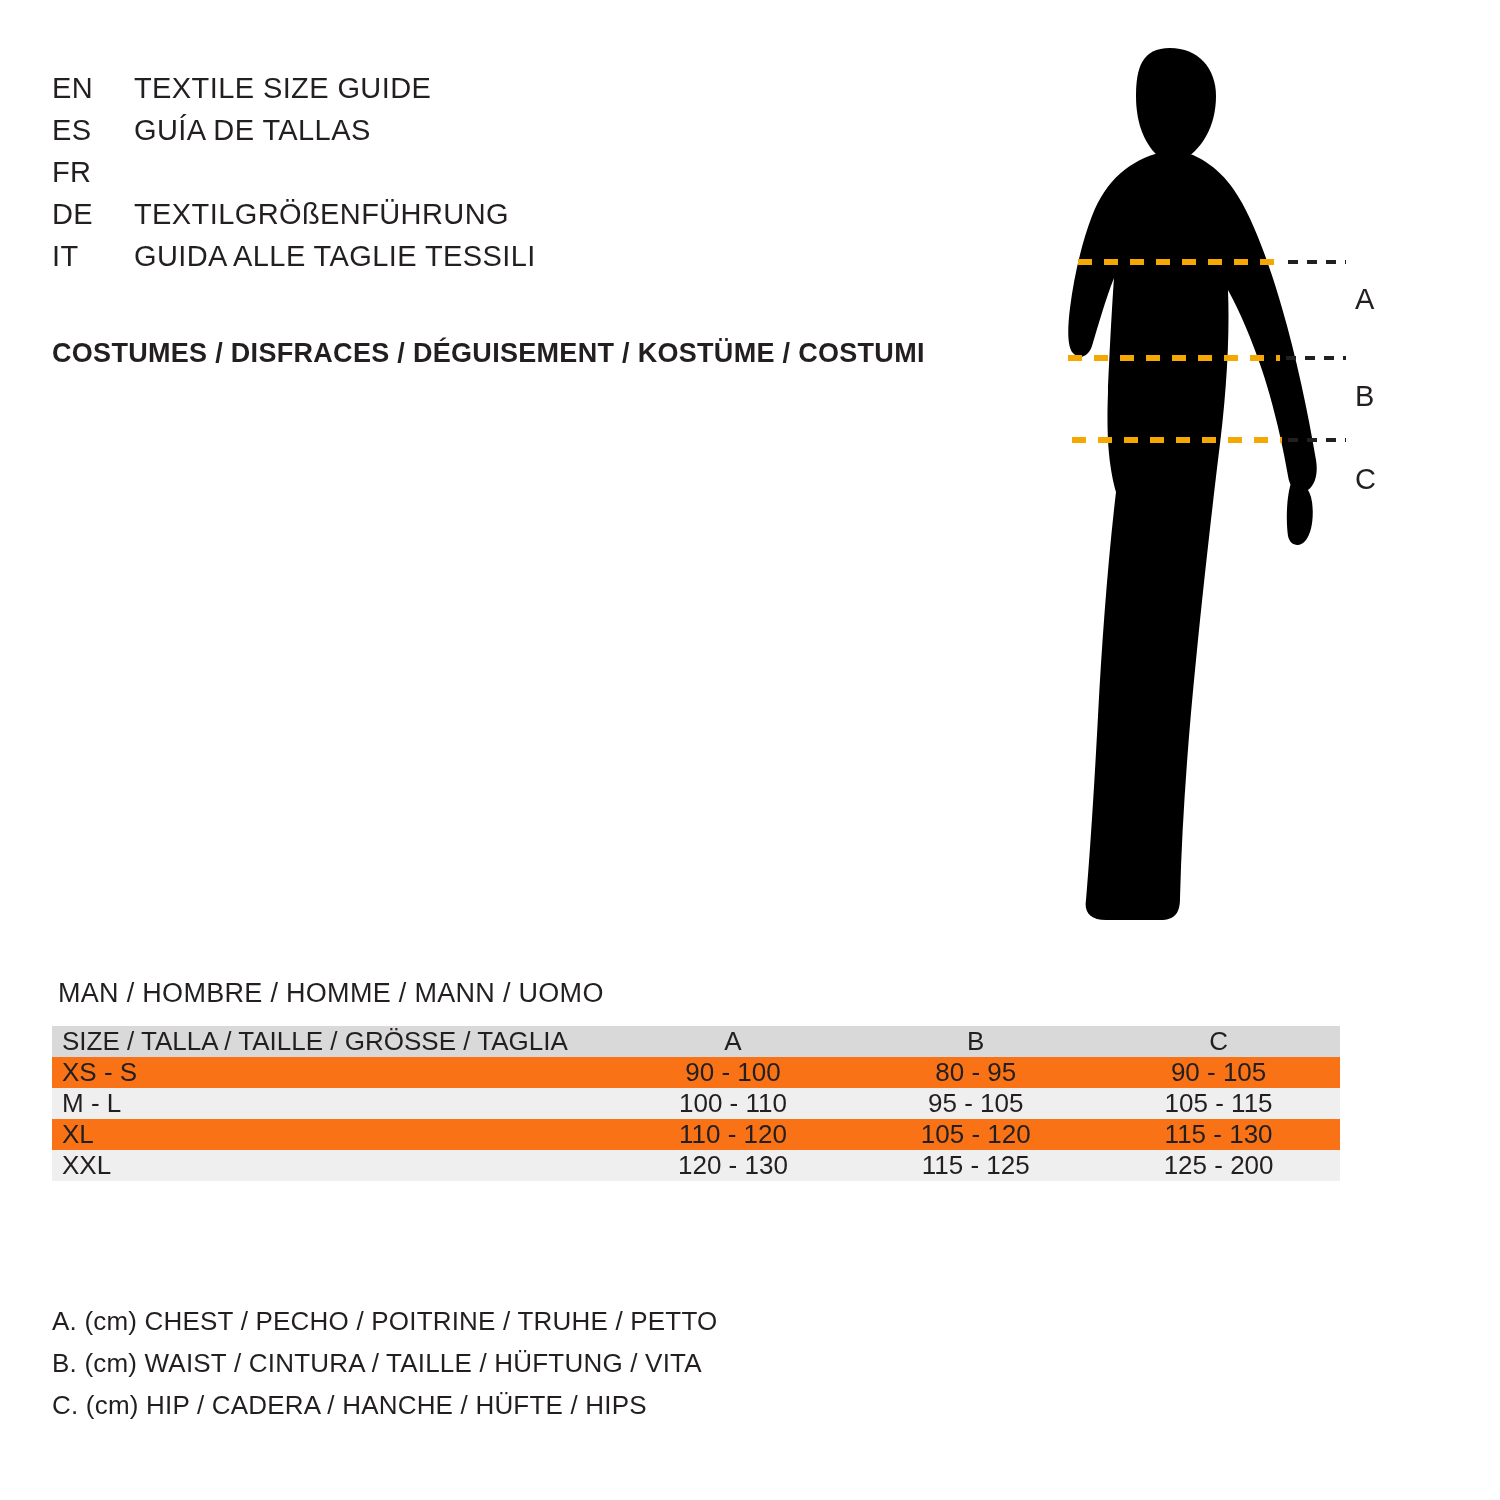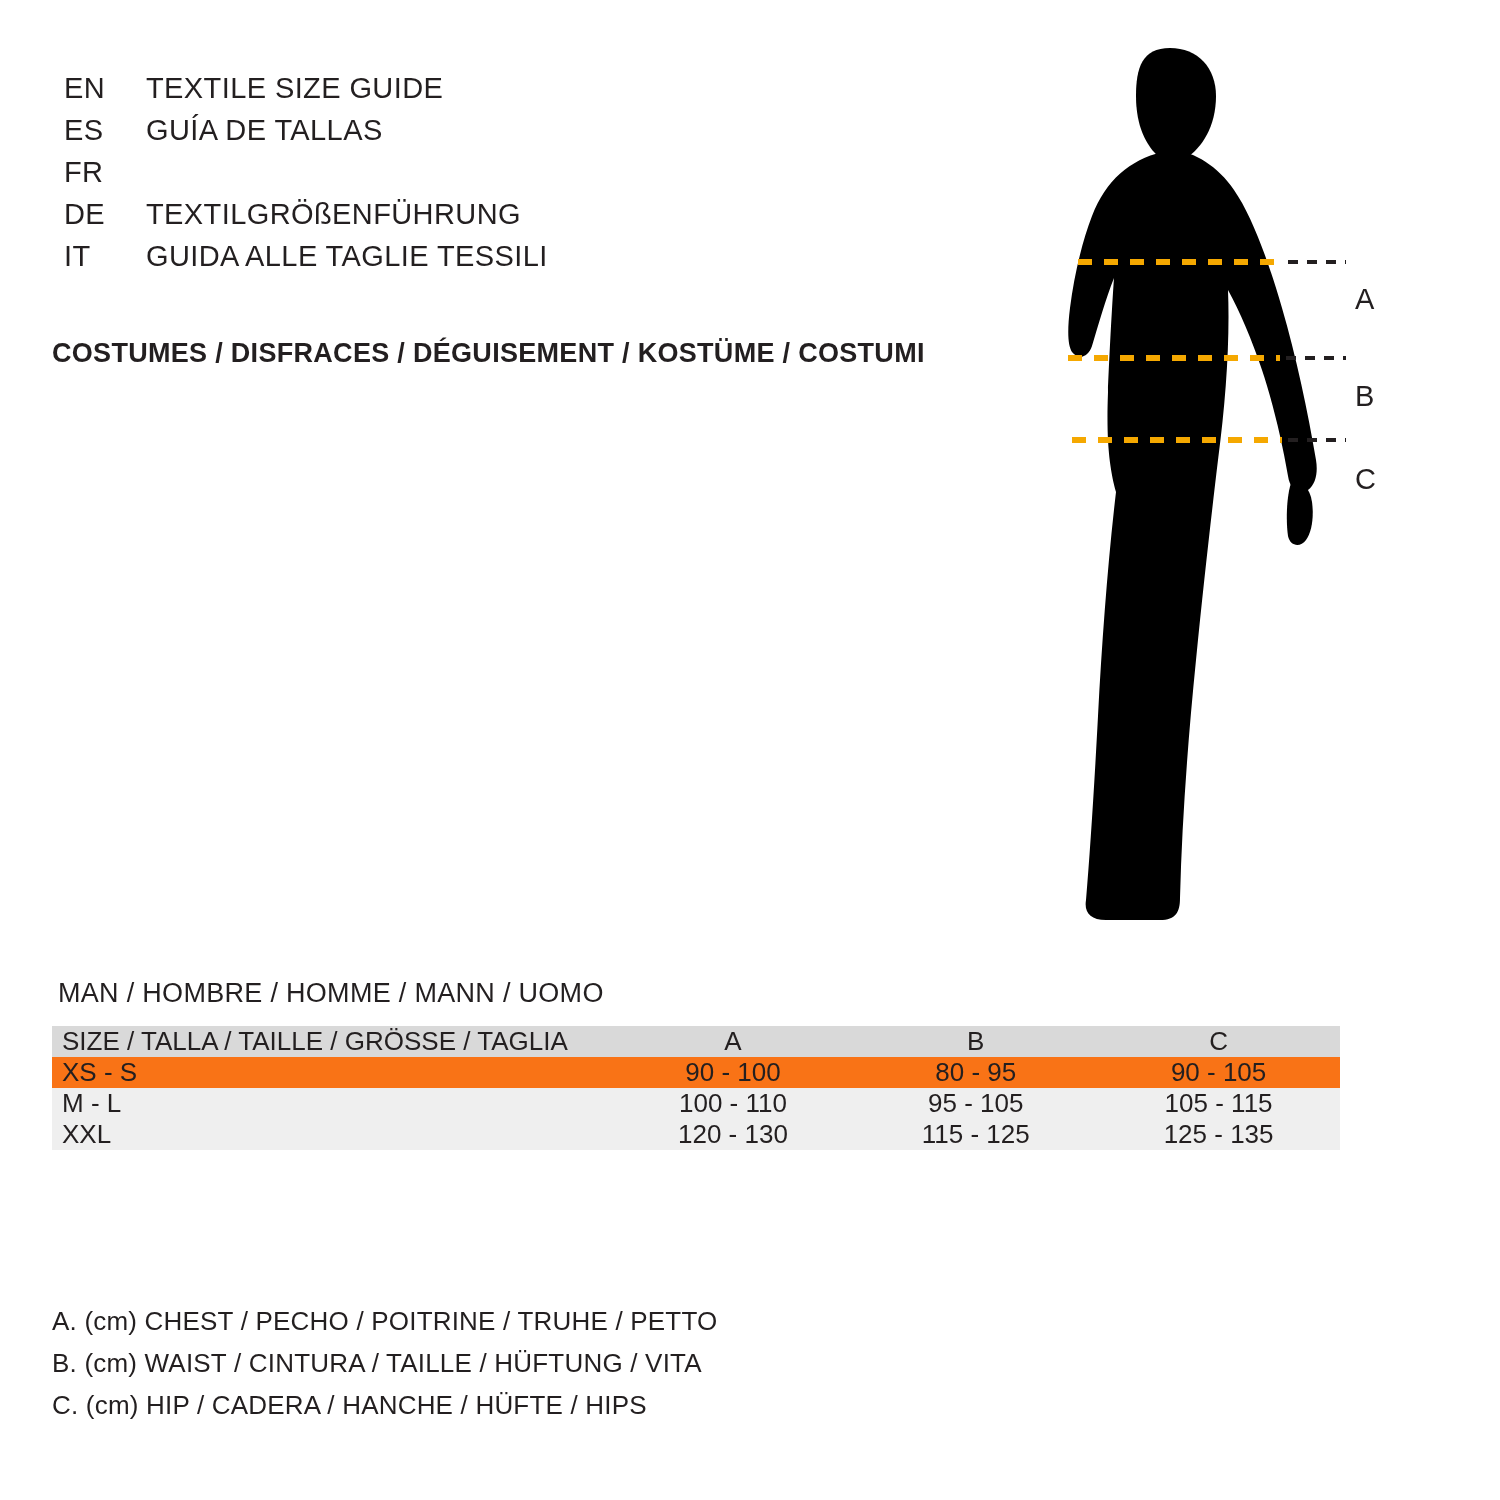--- a/index.html
+++ b/index.html
@@ -10,21 +10,21 @@
     background: #ffffff;
     font-family: "Liberation Sans", sans-serif;
     color: #231f20;
     position: relative;
     overflow: hidden;
   }
 
   
   .lang-block {
     position: absolute;
-    left: 64px;
+    left: 52px;
     top: 72px;
     width: 980px;
   }
   .lang-row {
     display: flex;
     align-items: baseline;
     height: 42px;
     font-size: 29px;
     letter-spacing: 0.4px;
   }
@@ -211,25 +211,31 @@
       <td>90 - 100</td>
       <td>80 - 95</td>
       <td>90 - 105</td>
     </tr>
     <tr class="row-alt">
       <td class="col-size">M - L</td>
       <td>100 - 110</td>
       <td>95 - 105</td>
       <td>105 - 115</td>
     </tr>
+    <tr class="row-plain">
+      <td class="col-size">XL</td>
+      <td>110 - 120</td>
+      <td>105 - 120</td>
+      <td>115 - 130</td>
+    </tr>
     <tr class="row-alt">
       <td class="col-size">XXL</td>
       <td>120 - 130</td>
       <td>115 - 125</td>
-      <td>125 - 135</td>
+      <td>125 - 200</td>
     </tr>
   </tbody>
 </table>
 
 <div class="legend">
   <div class="legend-row">A. (cm) CHEST / PECHO / POITRINE / TRUHE / PETTO</div>
   <div class="legend-row">B. (cm) WAIST / CINTURA / TAILLE / HÜFTUNG / VITA</div>
   <div class="legend-row">C. (cm) HIP / CADERA / HANCHE / HÜFTE / HIPS</div>
 </div>
 

